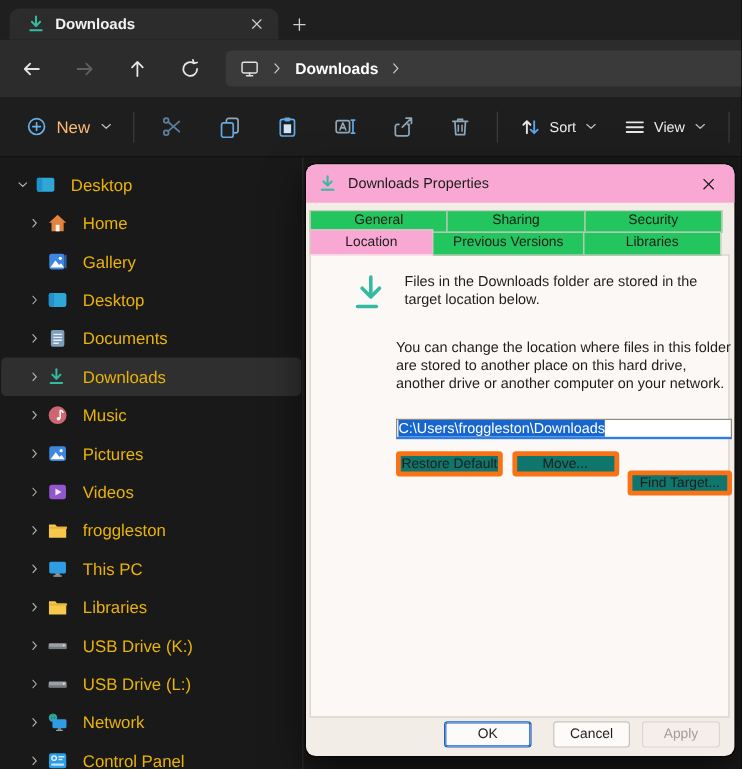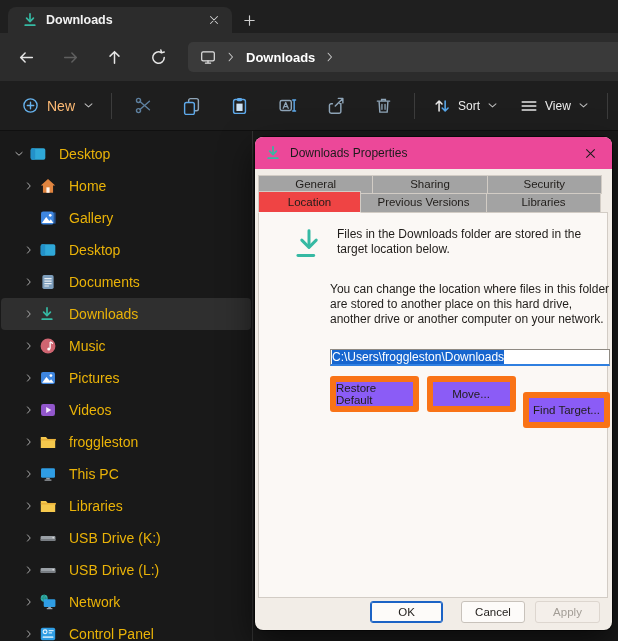--- a/index.html
+++ b/index.html
@@ -45,41 +45,41 @@
   .side-row.selected{background:#2f2f2f;}
   .chev{width:20px;display:flex;align-items:center;justify-content:center;color:#bdbdbd;flex:none;}
   .s-icon{width:26px;display:flex;align-items:center;flex:none;}
   .s-label{font-size:14px;color:#eab308;margin-left:4px;white-space:nowrap;}
   .filearea{flex:1;background:#191919;}
 
   
   .dialog{position:absolute;left:255px;top:137px;width:357px;height:493px;background:#f2ede7;
           border-radius:8px;color:#201d1a;font-size:12px;
           box-shadow:0 12px 34px rgba(0,0,0,.6),0 0 0 1px rgba(0,0,0,.5);}
-  .dlg-title{height:32px;background:#ec4899;border-radius:8px 8px 0 0;display:flex;align-items:center;padding:0 10px;gap:9px;}
+  .dlg-title{height:32px;background:#f9a8d4;border-radius:8px 8px 0 0;display:flex;align-items:center;padding:0 10px;gap:9px;}
   .dlg-title-text{flex:1;font-size:12px;color:#1b1b1b;}
   .dlg-close{width:24px;height:24px;display:flex;align-items:center;justify-content:center;color:#1b1b1b;}
   .dlg-tabs{margin:6px 0 0 3px;width:344px;position:relative;z-index:3;}
   .trow{display:flex;}
-  .ttab{border:1px solid #d2ccc5;background:#a3a3a3;text-align:center;font-size:11.5px;
+  .ttab{border:1px solid #d2ccc5;background:#22c55e;text-align:center;font-size:11.5px;
         padding-top:2px;height:19px;position:relative;}
   .trow1 .ttab{flex:1;}
   .ttab + .ttab{margin-left:-1px;}
   .trow2{margin-top:-1px;}
   .trow2 .ttab{height:20px;}
-  .ttab.active{background:#ef4444;height:22px;margin-top:-2px;padding-top:4px;z-index:4;border-bottom:1px solid #fbf8f5;}
+  .ttab.active{background:#f9a8d4;height:22px;margin-top:-2px;padding-top:4px;z-index:4;border-bottom:1px solid #fbf8f5;}
   .dlg-page{position:relative;z-index:2;margin:-1px 4px 0 3px;height:386px;background:#fbf8f5;border:1px solid #d2ccc5;padding-left:26px;}
   .info{display:flex;padding:14px 8px 0 7px;}
   .info-text{margin-left:11px;width:276px;line-height:15px;}
   .desc{margin:21px 0 0 45px;width:282px;line-height:15px;}
   .path{margin:22px 0 0 45px;width:280px;height:17px;background:#ffffff;border:1px solid #8f8a83;
         border-bottom:2px solid #2f7fe0;padding:0 1px;font-size:12px;line-height:14px;white-space:nowrap;overflow:hidden;}
   .path .sel{background:#1766cf;color:#ffffff;}
   .prow{display:flex;justify-content:space-between;margin:10px 0 0 45px;width:280px;}
-  .pbtn{height:36px;background:#8b5cf6;border:6px solid #f97316;border-radius:3px;font-size:11.5px;
+  .pbtn{height:21px;background:#0f766e;border:4px solid #f97316;border-radius:3px;font-size:11.5px;
         display:flex;align-items:center;justify-content:center;color:#201d1a;}
   .pbtn.w1{width:89px;}.pbtn.w2{width:89px;}.pbtn.w3{width:87px;margin-top:16px;}
   .dlg-footer{position:absolute;right:12px;bottom:7px;display:flex;align-items:center;}
   .fbtn{height:22px;background:#fdfbf9;border:1px solid #c8c2bb;border-radius:3px;font-size:11.5px;
         display:flex;align-items:center;justify-content:center;color:#201d1a;}
   .fbtn.ok{width:73px;border:1px solid #1c63c5;box-shadow:inset 0 0 0 1px #1c63c5;margin-right:18px;}
   .fbtn.cancel{width:64px;margin-right:10px;}
   .fbtn.apply{width:65px;background:#f4efea;border-color:#ddd6cf;color:#a39d96;}
 </style>
 </head>

